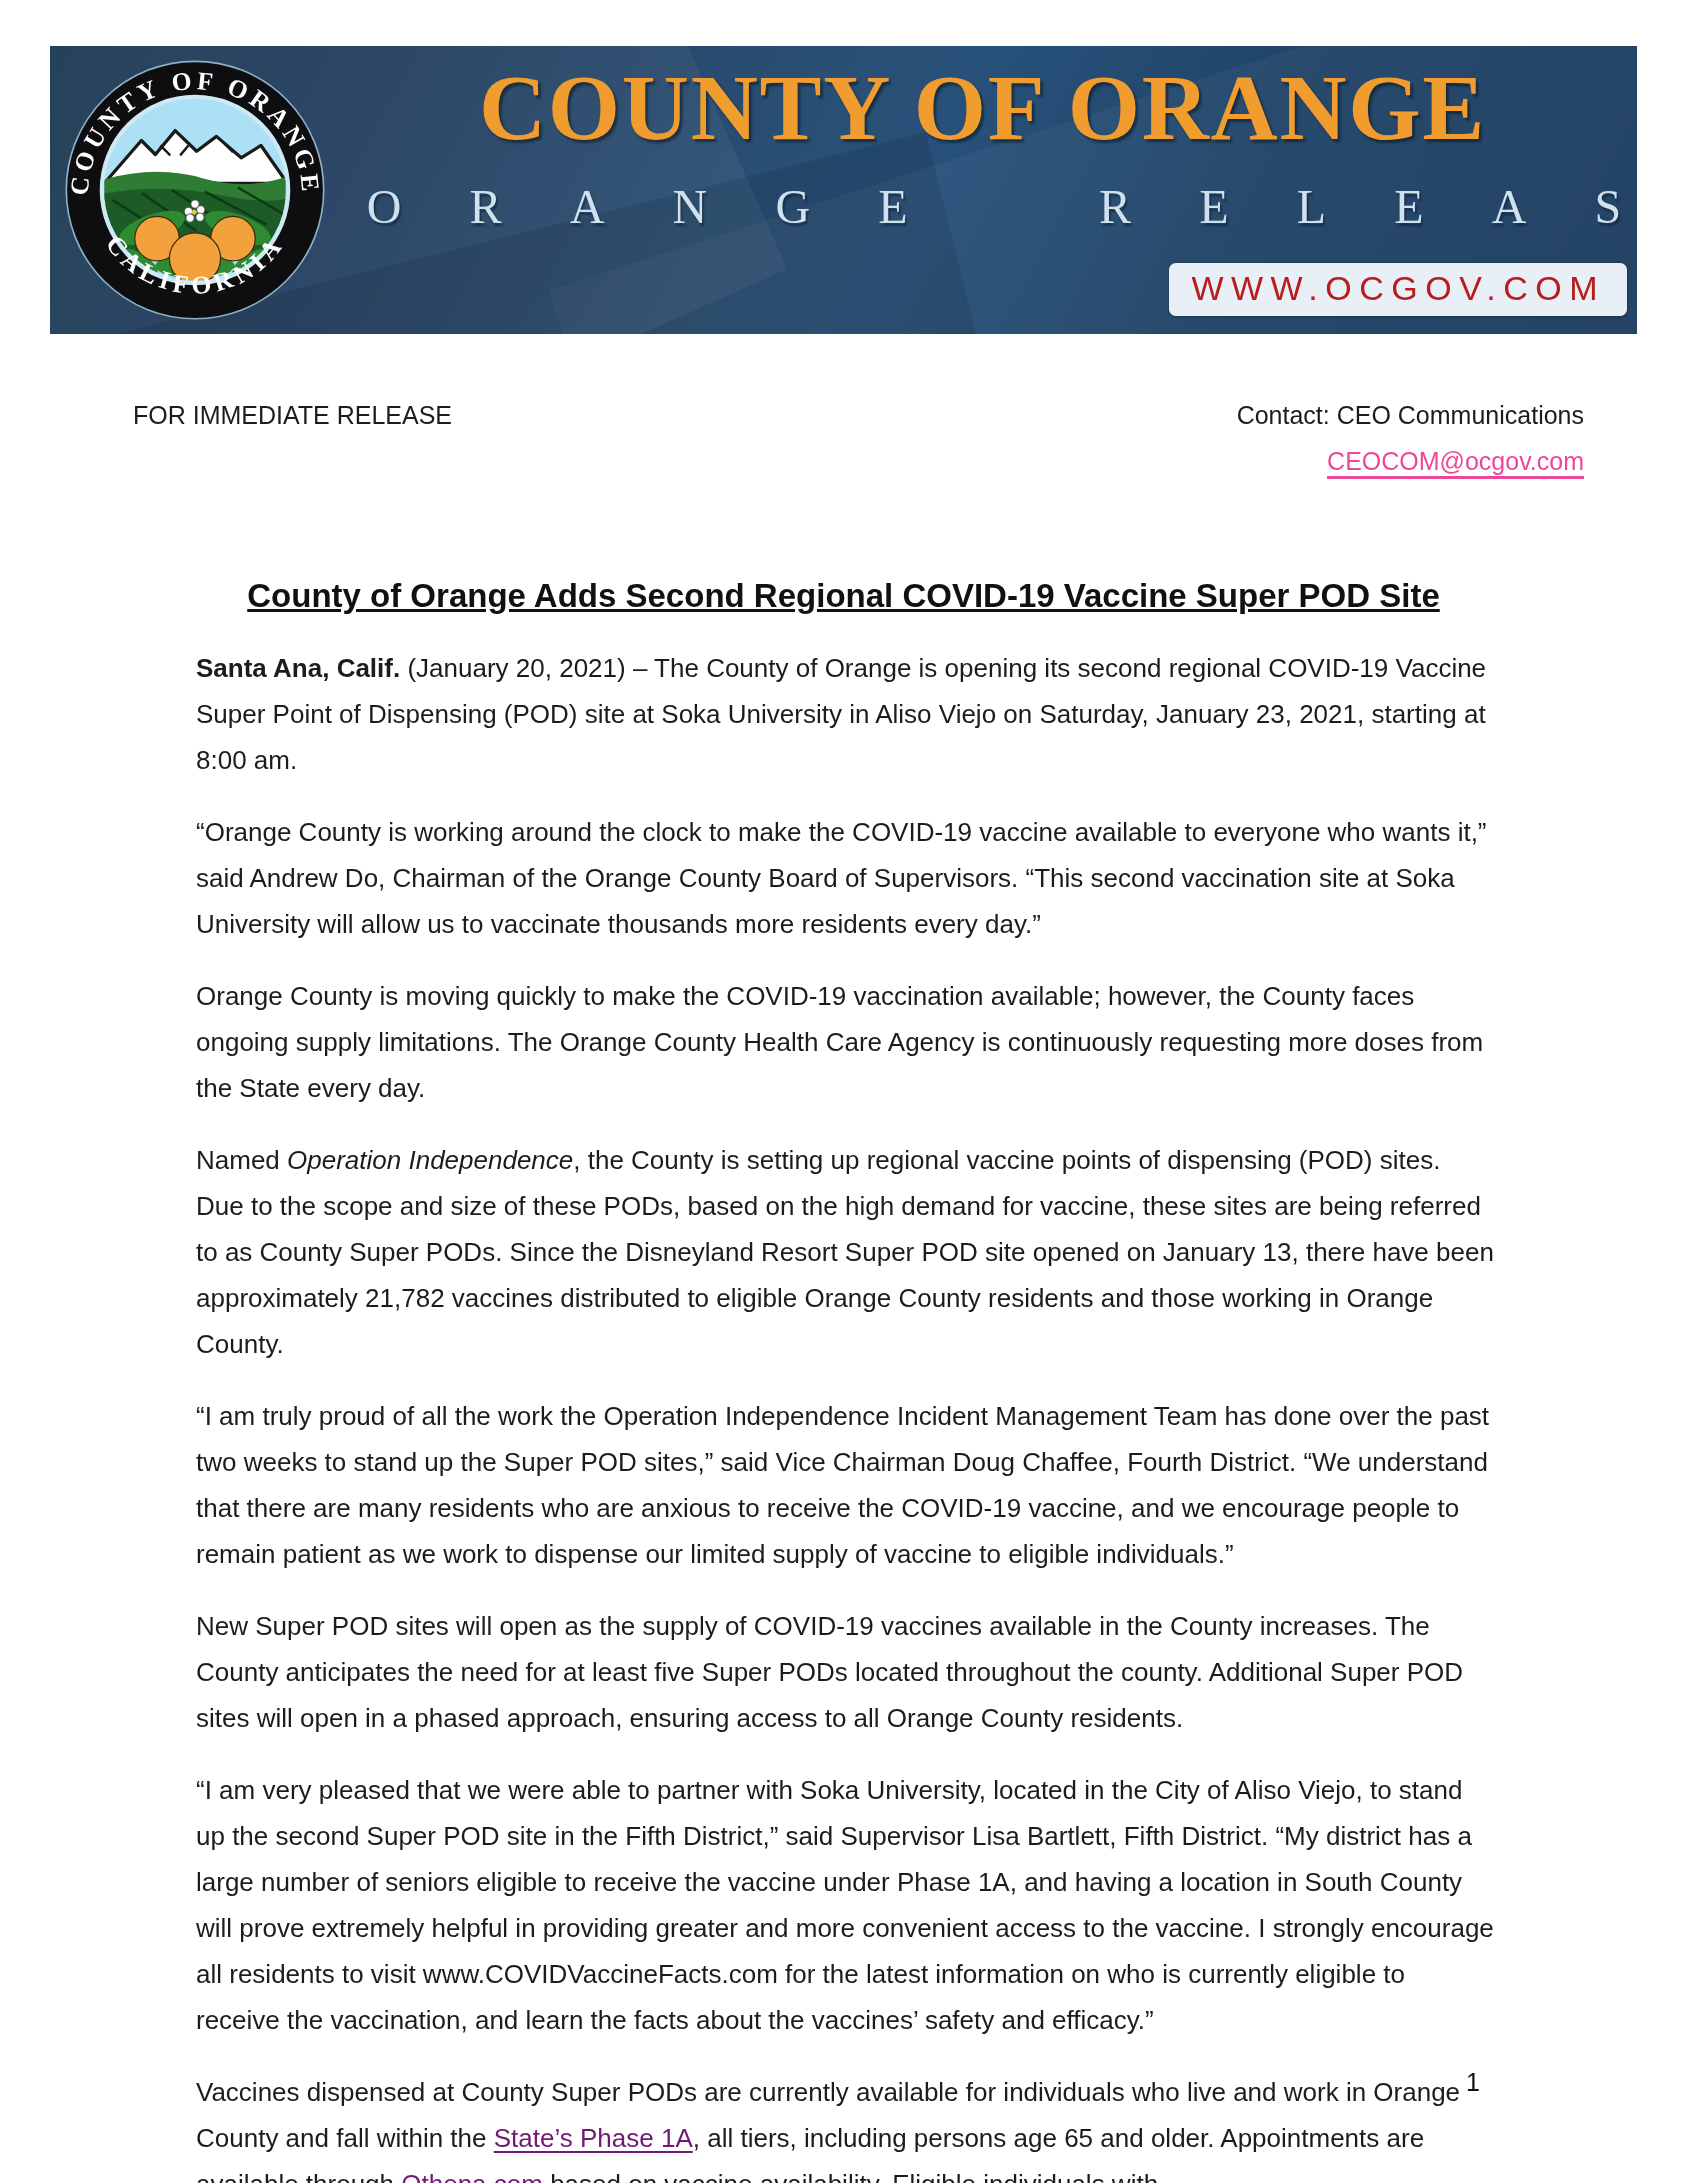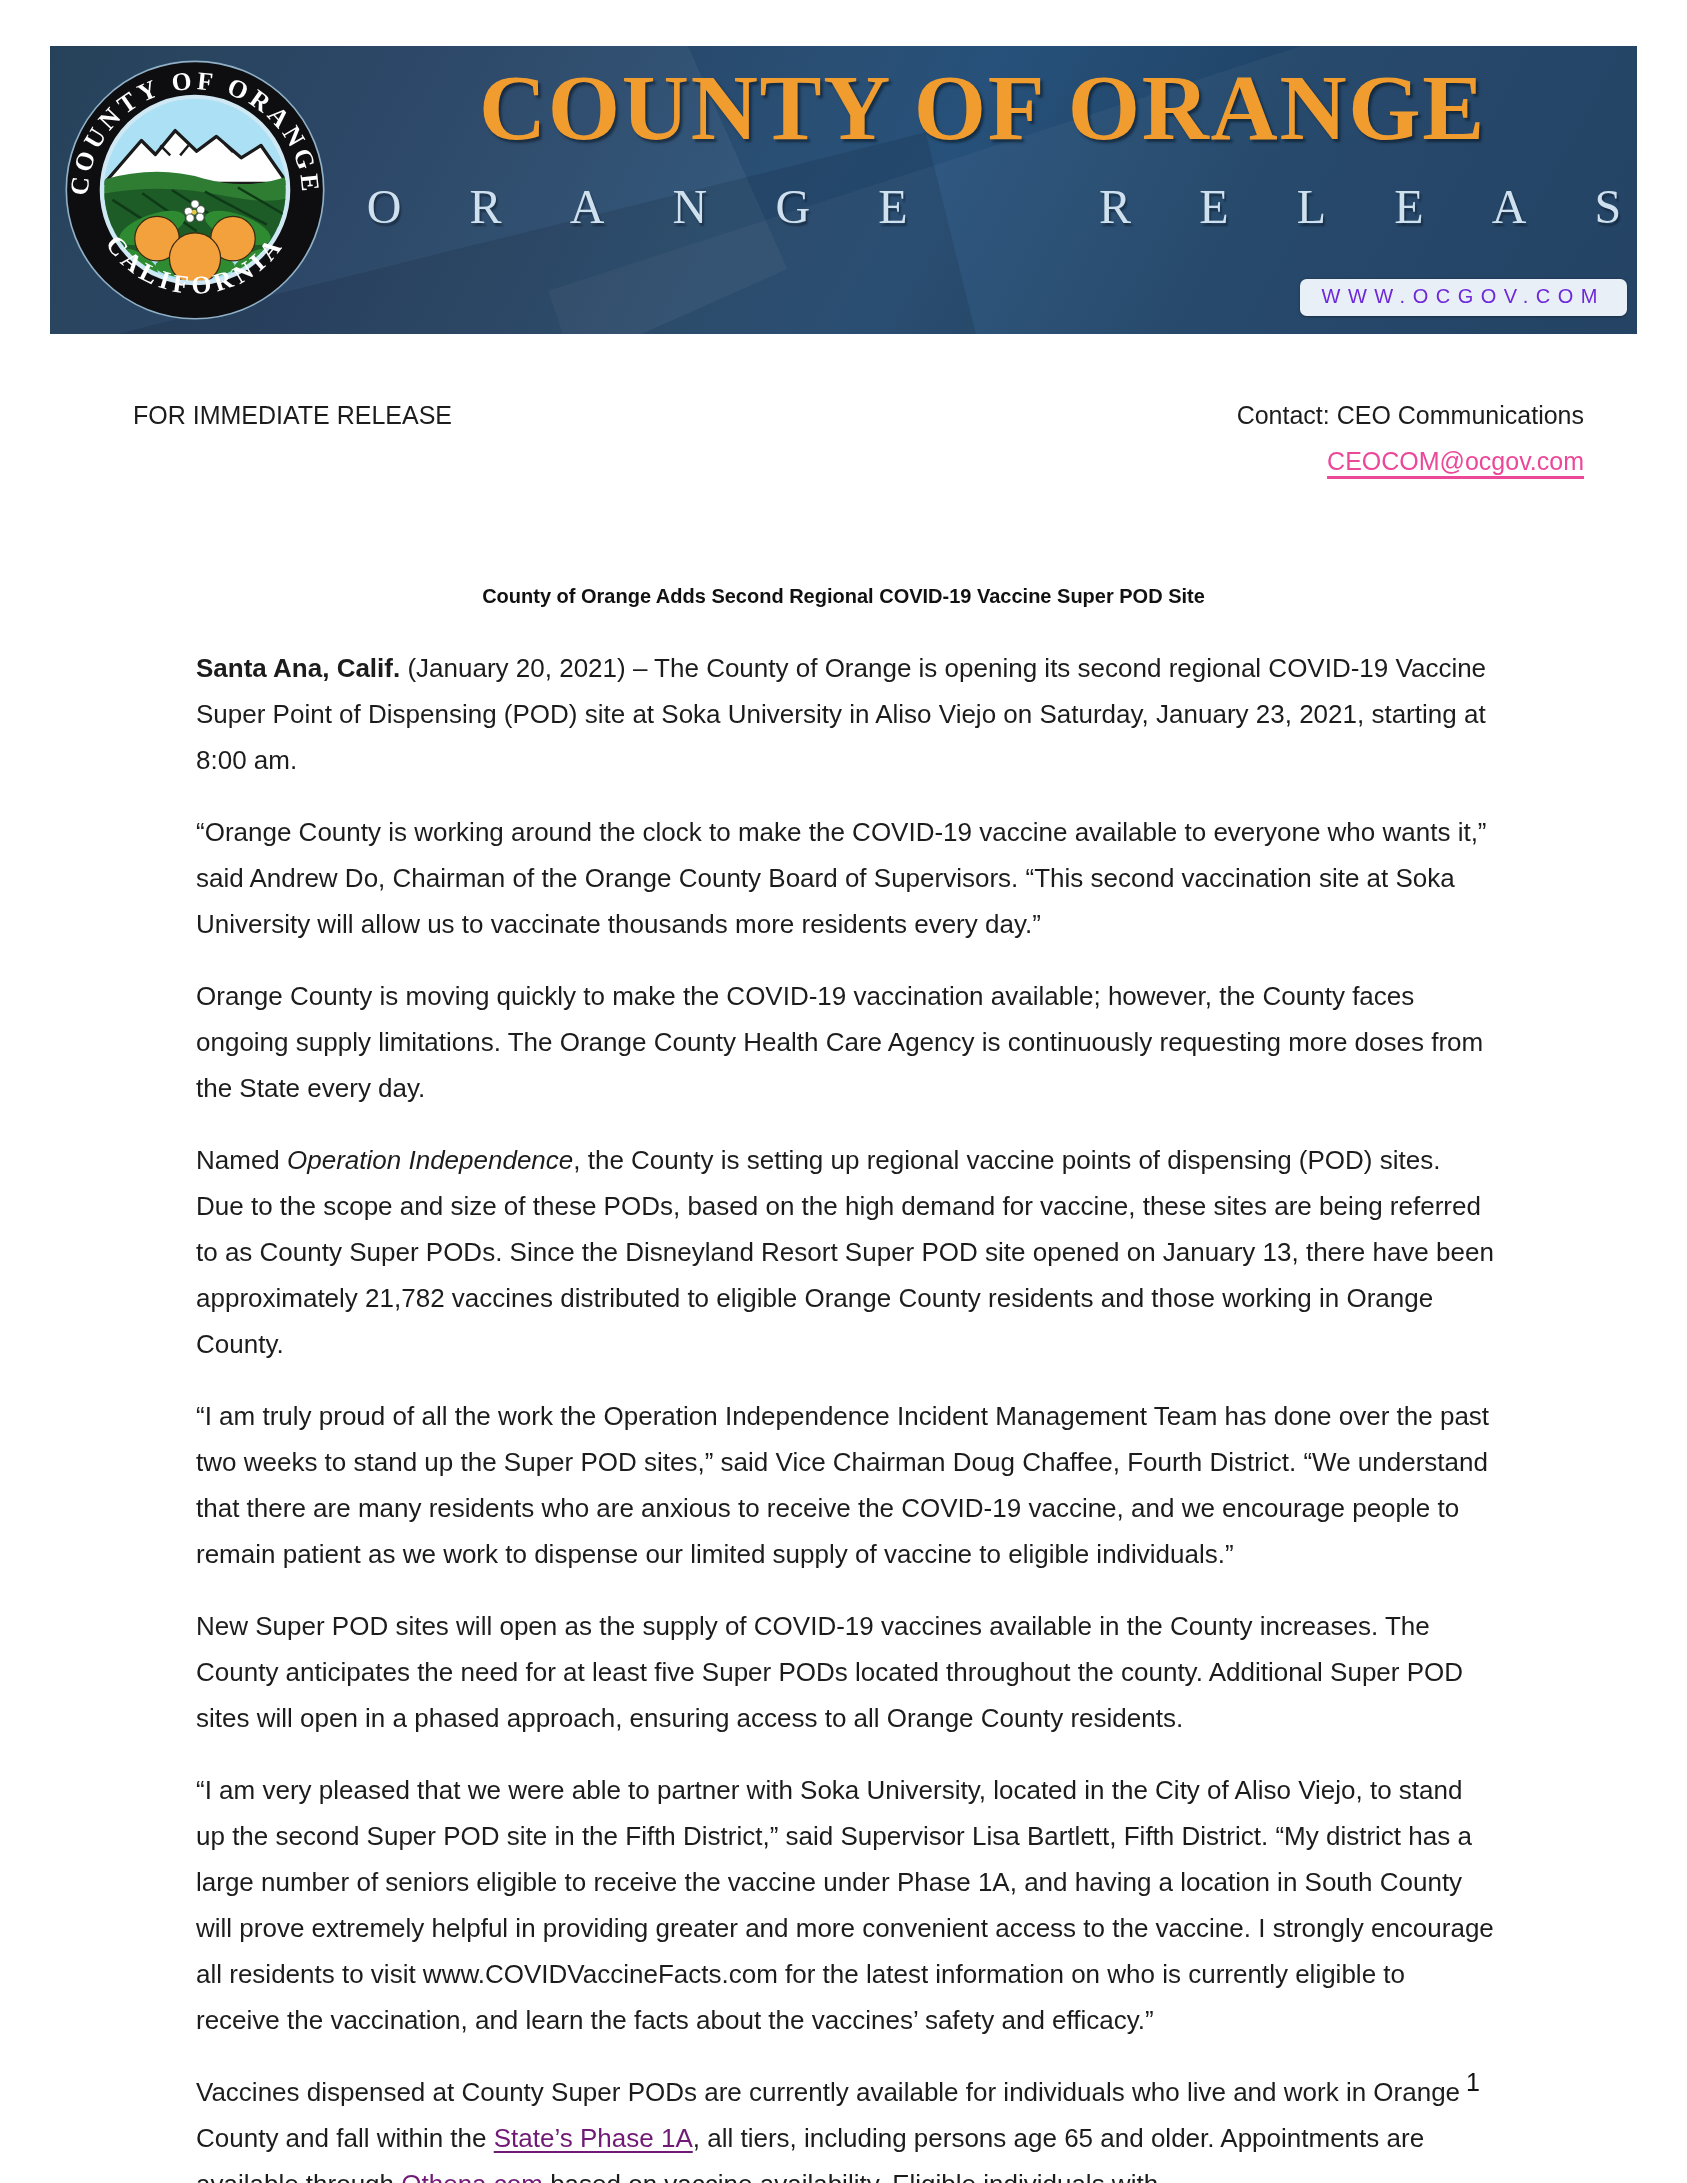--- a/index.html
+++ b/index.html
@@ -15,31 +15,31 @@
   .streak.s3{left:-50px;top:200px;width:1001px;height:500px;background:rgba(0,0,0,0.10);transform:rotate(-14deg);}
   .seal-wrap{position:absolute;left:13.3px;top:11.7px;width:264px;height:264px;}
   .banner-text{position:absolute;left:288px;right:10px;top:0;text-align:center;}
   .org-name{margin-top:13.3px;font-family:"Liberation Serif",serif;font-weight:bold;font-size:93px;line-height:1.05;
             color:#f09c2f;letter-spacing:1.7px;white-space:nowrap;text-shadow:2.5px 3.3px 2.5px rgba(8,18,30,0.55);}
   .press{margin-top:22px;font-family:"Liberation Serif",serif;font-size:48px;color:#cfe1ee;
          letter-spacing:1.42em;word-spacing:0.9em;white-space:nowrap;text-indent:0.6em;
          text-shadow:1.7px 2.5px 1.7px rgba(8,18,30,0.45);}
   .website-box{position:absolute;right:10px;bottom:18.3px;background:#e9eff6;border-radius:6.7px;
                padding:5.8px 22px 7.5px;box-shadow:0 0.8px 2.5px rgba(0,0,0,0.35);cursor:pointer;text-decoration:none;}
-  .website-box span{font-size:20px;letter-spacing:7.5px;color:#6d28d9;}
+  .website-box span{font-size:34px;letter-spacing:7.5px;color:#b91c1c;}
 
   
   .release-row{display:flex;justify-content:space-between;align-items:flex-start;
                margin:65px 103px 0 133px;font-size:25px;line-height:33px;}
   .contact-block{text-align:right;}
   .email-link{display:inline-block;margin-top:13.3px;color:#ec4899;text-decoration:underline;
               text-decoration-thickness:2.5px;text-underline-offset:5.8px;cursor:pointer;}
 
   
-  .title{margin:99px 117px 0;text-align:center;font-size:20px;font-weight:bold;color:#111;line-height:38px;}
+  .title{margin:99px 117px 0;text-align:center;font-size:33px;font-weight:bold;color:#111;line-height:38px;text-decoration:underline;}
   .body{margin:30px auto 16px 196px;width:1299px;font-size:26px;line-height:46px;}
   .para{margin:0 0 26px 0;}
   .seg-bold{font-weight:bold;}
   .seg-italic{font-style:italic;}
   a.seg-link{color:#701a75;text-decoration:underline;text-decoration-thickness:1.7px;text-underline-offset:4.2px;cursor:pointer;}
   .page-number{position:absolute;left:1466px;top:2068px;font-size:25px;color:#111;}
 </style>
 </head>
 <body>
 

